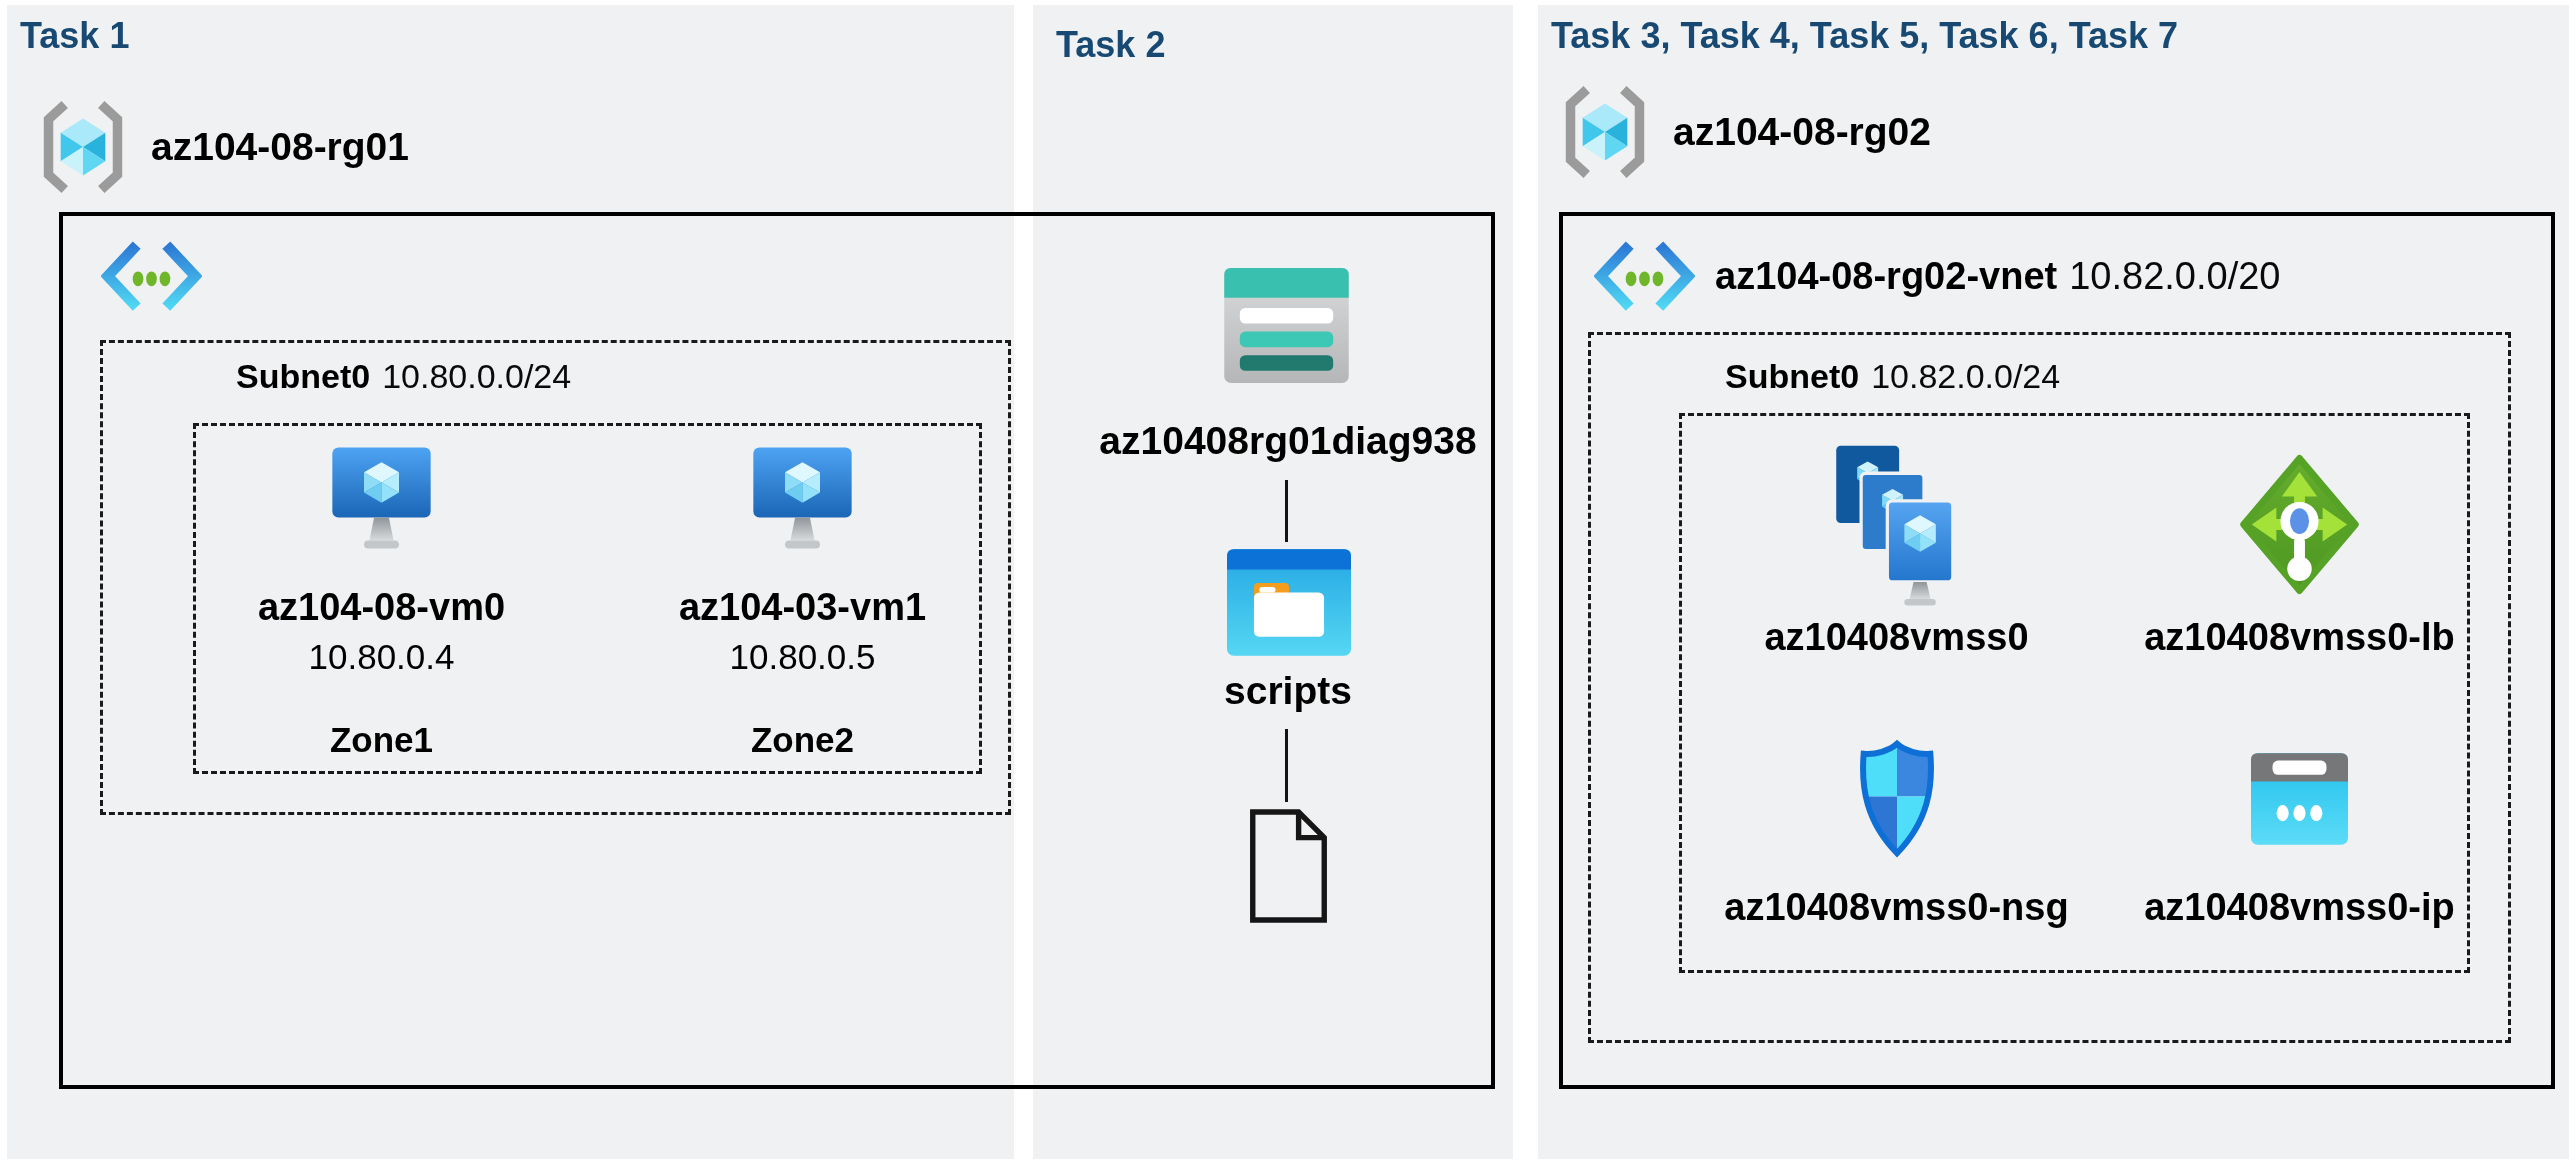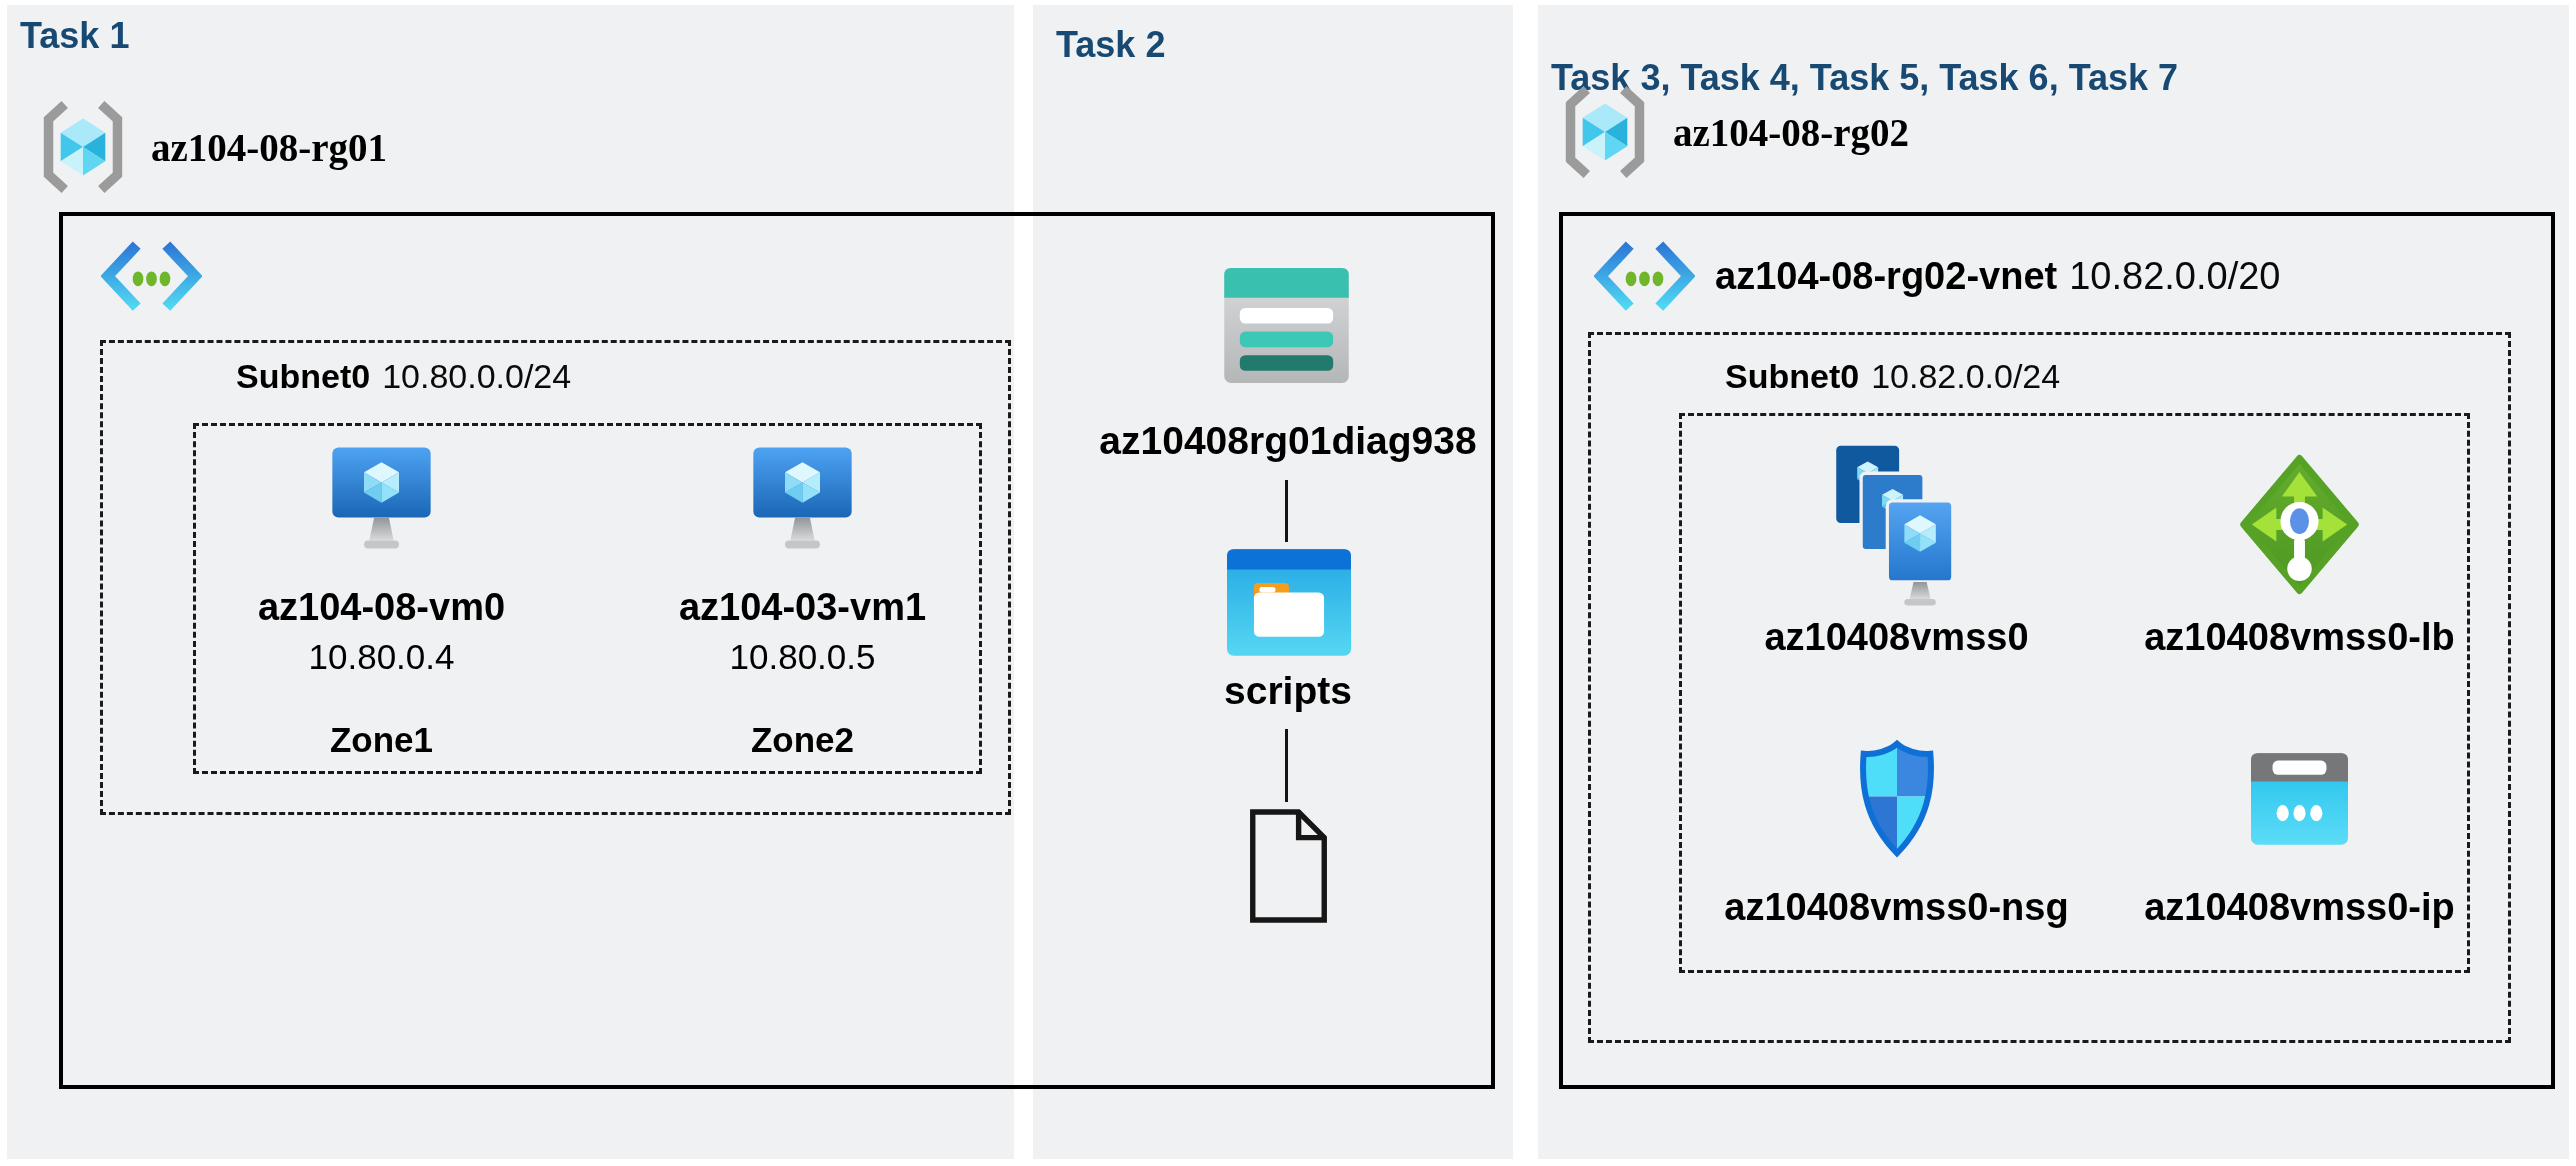--- a/index.html
+++ b/index.html
@@ -10,21 +10,21 @@
   #panel1{left:6.7px;width:1007px;}
   #panel2{left:1033px;width:480px;}
   #panel3{left:1538px;width:1031px;}
 
   .heading{position:absolute;font-size:36px;font-weight:bold;color:#174972;white-space:nowrap;}
 
   .box{position:absolute;border:4px solid #000;}
   .dashed{position:absolute;border:3.4px dashed #1a1a1a;}
 
   .rg-row{position:absolute;display:flex;align-items:center;gap:24px;}
-  .rg-label{font-size:39px;font-weight:bold;white-space:nowrap;font-family:Liberation Serif, serif;}
+  .rg-label{font-size:39px;font-weight:bold;white-space:nowrap;}
 
   .vnet-row{position:absolute;display:flex;align-items:center;gap:20px;}
   .vnet-label{font-size:38px;font-weight:bold;white-space:nowrap;}
   .cidr{font-weight:400;margin-left:12px;color:#0a0a0a;}
 
   .subnet-label{position:absolute;font-size:34px;font-weight:bold;white-space:nowrap;margin-left:40px;}
 
   .vm-item{position:absolute;width:283px;display:flex;flex-direction:column;align-items:center;}
   .vm-item svg{margin-bottom:28px;}
   .vm-name{font-size:38px;font-weight:bold;white-space:nowrap;}
@@ -47,21 +47,21 @@
 <body>
 
 <div class="stage">
 
   <div class="panel" id="panel1"></div>
   <div class="panel" id="panel2"></div>
   <div class="panel" id="panel3"></div>
 
   <div class="heading" style="left:20px;top:15px;">Task 1</div>
   <div class="heading" style="left:1056px;top:24px;">Task 2</div>
-  <div class="heading" style="left:1551px;top:15px;margin-top:42px;">Task 3, Task 4, Task 5, Task 6, Task 7</div>
+  <div class="heading" style="left:1551px;top:15px;">Task 3, Task 4, Task 5, Task 6, Task 7</div>
 
   <div class="box" style="left:59px;top:212px;width:1428px;height:869px;"></div>
   <div class="box" style="left:1559px;top:212px;width:988px;height:869px;"></div>
 
   <div class="rg-row" style="left:39px;top:99px;">
     <svg width="88" height="96" viewBox="0 0 130 142">
       <path d="M38,8 L14,30 L14,112 L38,134" stroke="#9b9b9b" stroke-width="14" fill="none"></path>
       <path d="M92,8 L116,30 L116,112 L92,134" stroke="#9b9b9b" stroke-width="14" fill="none"></path>
       <polygon points="65,29 32,50 65,71 98,50" fill="#a9e9f9"></polygon>
       <polygon points="32,50 32,92 65,71" fill="#41c6ec"></polygon>

